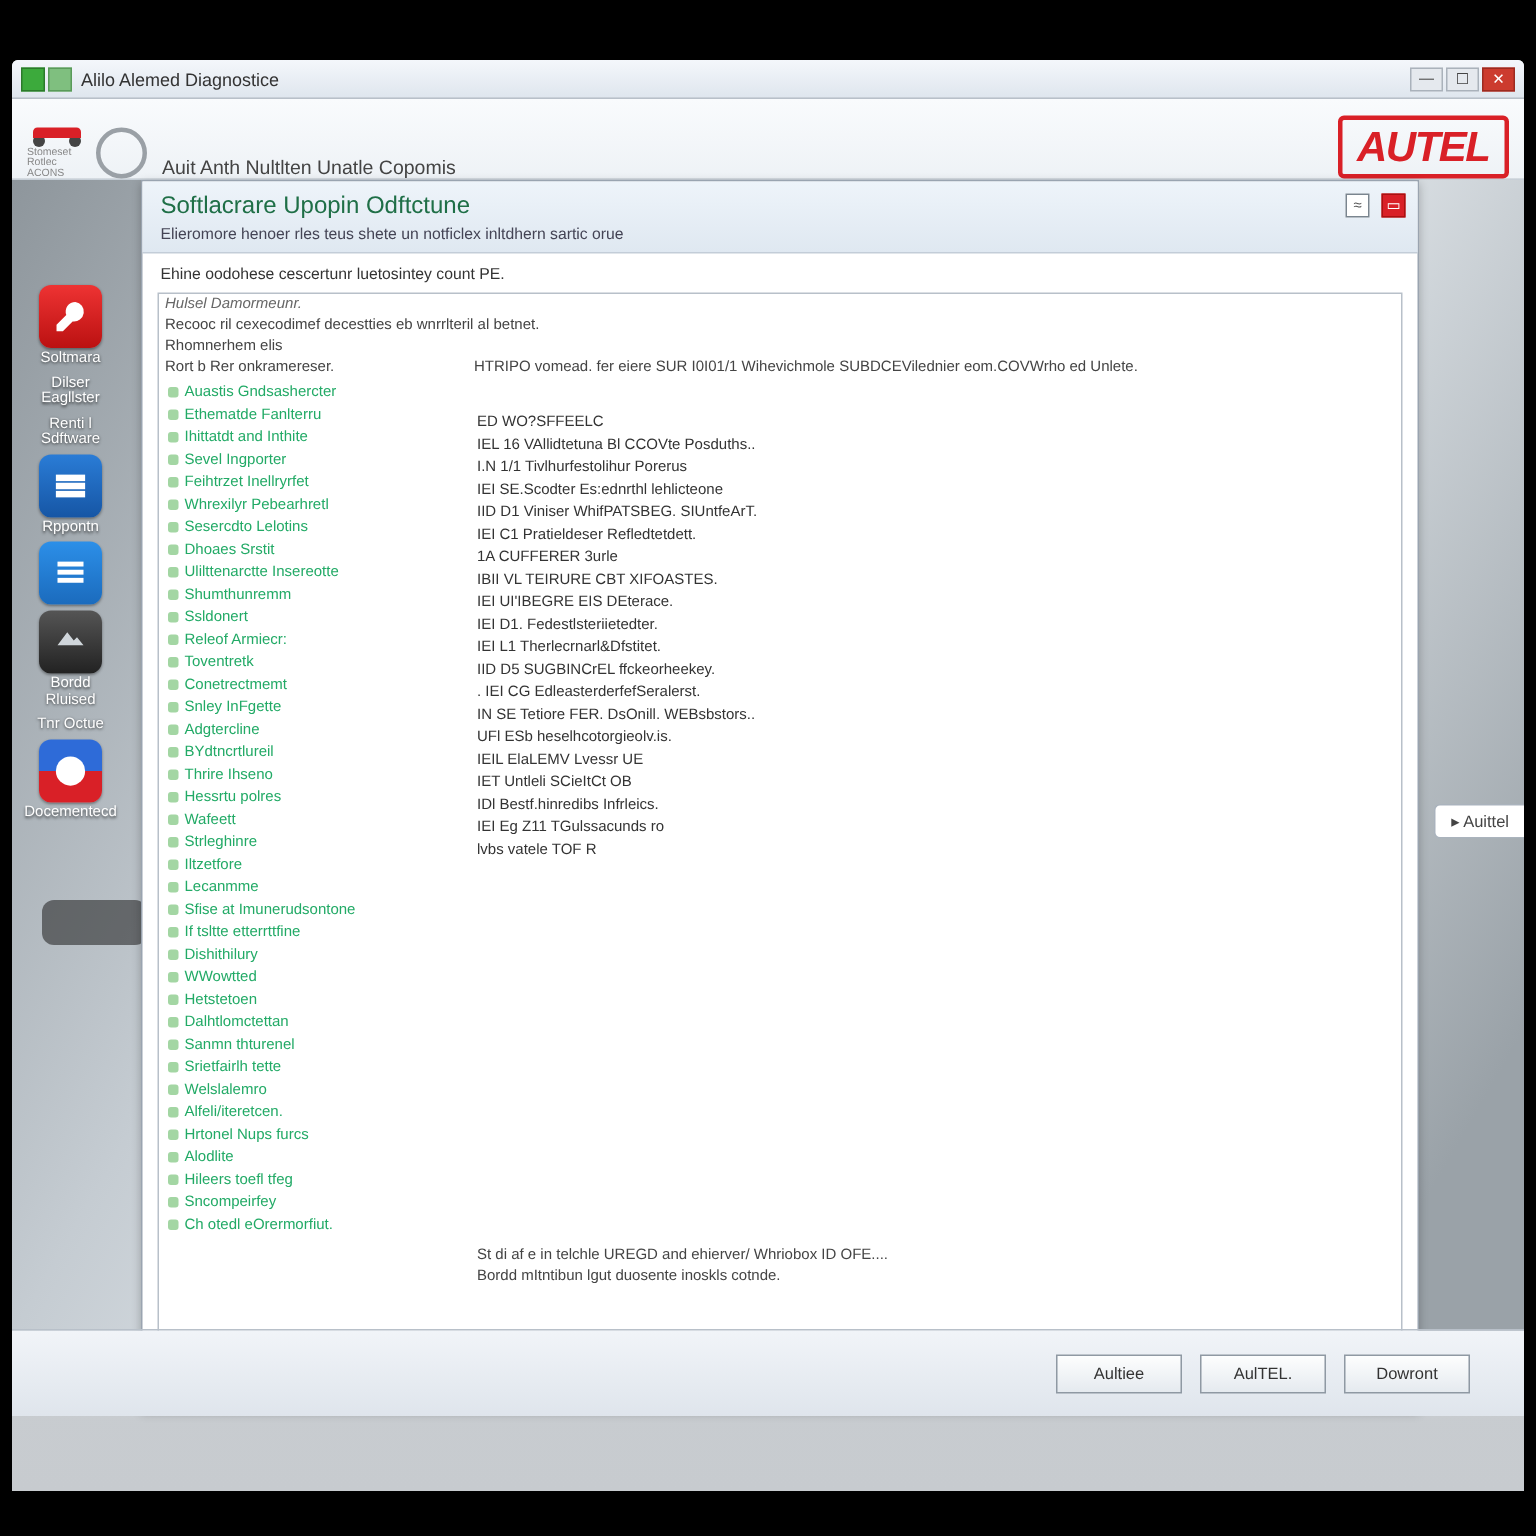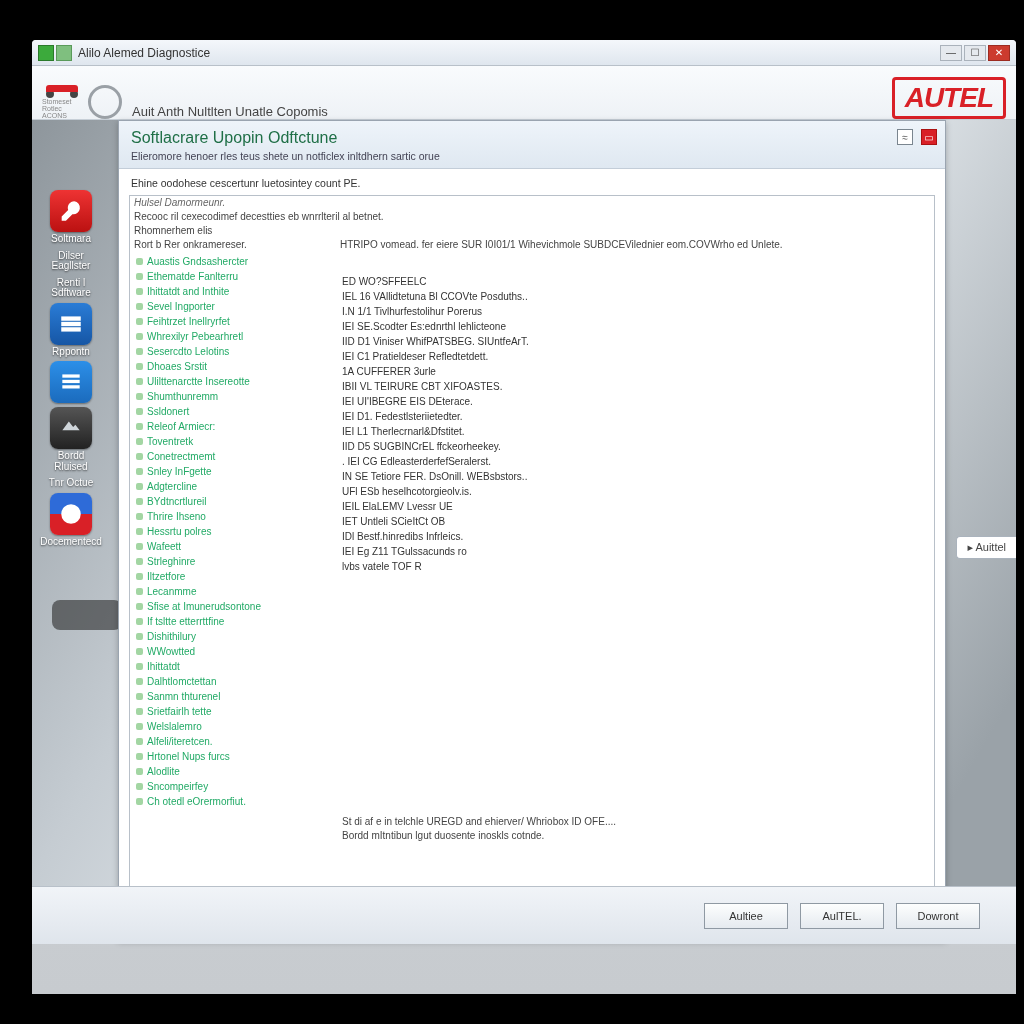--- a/index.html
+++ b/index.html
@@ -1,19 +1,19 @@
 <!DOCTYPE html>
 <html><head>
 <meta charset="utf-8">
 <style>
   * { box-sizing: border-box; margin: 0; padding: 0; }
   html, body { width: 1024px; height: 1024px; overflow: hidden; font-family: "Segoe UI", Tahoma, sans-serif; }
   body { background: #000; }
 
-  .viewport { position: absolute; left: 8px; top: 40px; right: 8px; bottom: 30px; background: linear-gradient(to bottom,#d7dbdf,#c7cbcf); border-radius: 4px 4px 0 0; overflow: hidden; margin-left: 24px; }
+  .viewport { position: absolute; left: 8px; top: 40px; right: 8px; bottom: 30px; background: linear-gradient(to bottom,#d7dbdf,#c7cbcf); border-radius: 4px 4px 0 0; overflow: hidden; }
 
   
   .titlebar { height: 26px; background: linear-gradient(to bottom,#f4f7fb,#dfe6ee); display: flex; align-items: center; padding: 0 6px; border-bottom: 1px solid #b8c0c9; }
   .titlebar .tb-icon { width: 16px; height: 16px; background: #3caa3c; border: 1px solid #2b7a2b; margin-right: 2px; }
   .titlebar .tb-icon2 { width: 16px; height: 16px; background: #7fbf7f; border: 1px solid #5a9a5a; margin-right: 6px; }
   .titlebar .title-text { font-size: 12px; color: #333; }
   .titlebar .spacer { flex: 1; }
   .winbtns { display:flex; gap:2px; }
   .winbtn { width: 22px; height:16px; background:#e5e9ee; border:1px solid #aab2bb; font-size:10px; display:flex; align-items:center; justify-content:center; color:#444; }
   .winbtn.close { background:#cc3b2e; border-color:#9c2b20; color:#fff; }
@@ -300,21 +300,21 @@
                 <div class="tnode">
                   <span class="tw leaf"></span>
                   <span class="name">Dishithilury</span>
                 </div>
                 <div class="tnode">
                   <span class="tw leaf"></span>
                   <span class="name">WWowtted</span>
                 </div>
                 <div class="tnode">
                   <span class="tw leaf"></span>
-                  <span class="name">Ihittatdt</span>
+                  <span class="name">Hetstetoen</span>
                 </div>
                 <div class="tnode">
                   <span class="tw leaf"></span>
                   <span class="name">Dalhtlomctettan</span>
                 </div>
                 <div class="tnode">
                   <span class="tw leaf"></span>
                   <span class="name">Sanmn thturenel</span>
                 </div>
                 <div class="tnode">
@@ -329,20 +329,24 @@
                   <span class="tw leaf"></span>
                   <span class="name">Alfeli/iteretcen.</span>
                 </div>
                 <div class="tnode">
                   <span class="tw leaf"></span>
                   <span class="name">Hrtonel Nups furcs</span>
                 </div>
                 <div class="tnode">
                   <span class="tw leaf"></span>
                   <span class="name">Alodlite</span>
+                </div>
+                <div class="tnode">
+                  <span class="tw leaf"></span>
+                  <span class="name">Hileers toefl tfeg</span>
                 </div>
                 <div class="tnode">
                   <span class="tw leaf"></span>
                   <span class="name">Sncompeirfey</span>
                 </div>
                 <div class="tnode">
                   <span class="tw leaf"></span>
                   <span class="name">Ch otedl eOrermorfiut.</span>
                 </div>
               </div>

